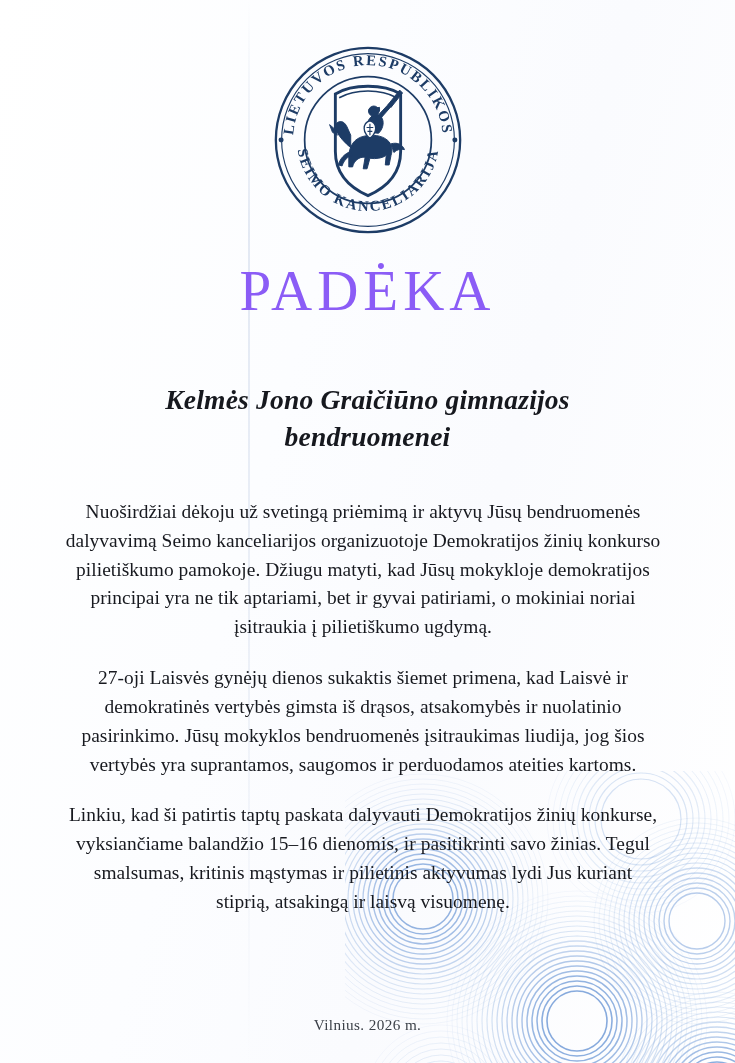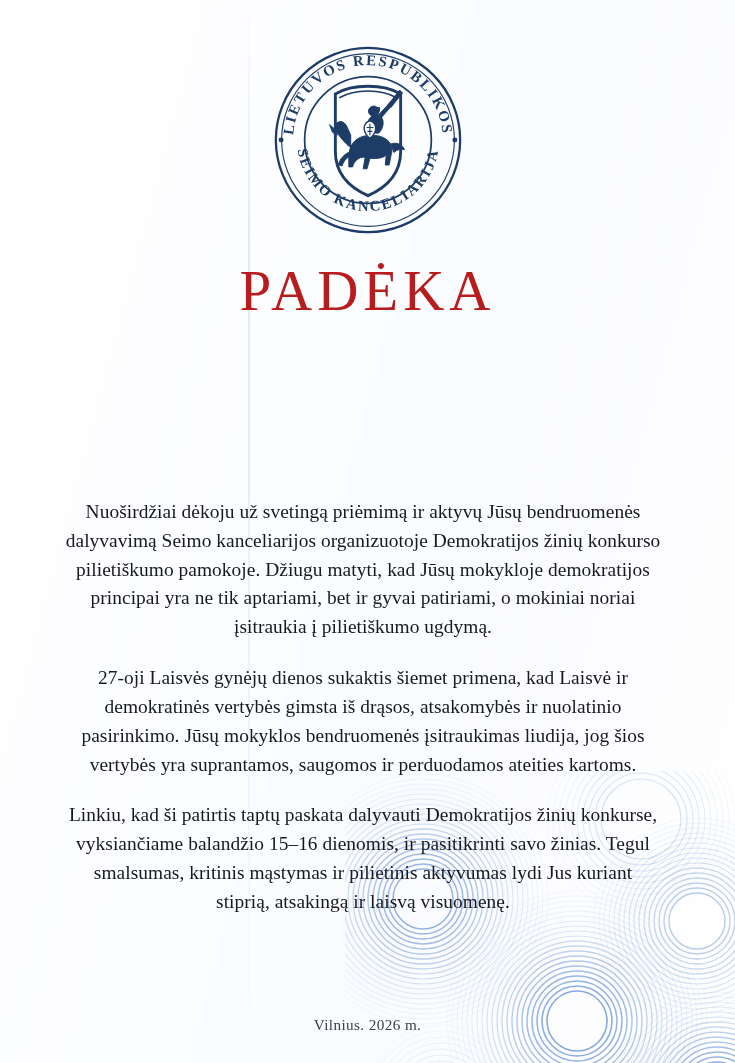--- a/index.html
+++ b/index.html
@@ -67,21 +67,21 @@
   
   .title {
     position: absolute;
     top: 262px;
     left: 0;
     right: 0;
     text-align: center;
     font-size: 57px;
     letter-spacing: 5px;
     font-weight: 400;
-    color: #b91c1c;
+    color: #8b5cf6;
     font-family: "Liberation Serif", "DejaVu Serif", serif;
     line-height: 1;
   }
 
   
   .recipient {
     position: absolute;
     top: 382px;
     left: 92px;
     right: 92px;
@@ -347,20 +347,21 @@
 
         <path d="M 96 88 C 96 84, 98 81, 102 80 C 106 81, 108 84, 108 88
                  C 108 93, 104 97, 102 98 C 100 97, 96 93, 96 88 Z" fill="#ffffff" stroke="#1d3c66" stroke-width="1.4"></path>
         <path d="M 102 83 L 102 95 M 98.5 87 L 105.5 87 M 99.5 91 L 104.5 91" stroke="#1d3c66" stroke-width="1.2" fill="none"></path>
       </g>
     </svg>
   </div>
 
   <div class="title">PADĖKA</div>
 
+  <div class="recipient">Kelmės Jono Graičiūno gimnazijos bendruomenei</div>
 
   <div class="body-copy">
     <p class="para-1">Nuoširdžiai dėkoju už svetingą priėmimą ir aktyvų Jūsų bendruomenės dalyvavimą Seimo kanceliarijos organizuotoje Demokratijos žinių konkurso pilietiškumo pamokoje. Džiugu matyti, kad Jūsų mokykloje demokratijos principai yra ne tik aptariami, bet ir gyvai patiriami, o mokiniai noriai įsitraukia į pilietiškumo ugdymą.</p>
     <p class="para-2">27-oji Laisvės gynėjų dienos sukaktis šiemet primena, kad Laisvė ir demokratinės vertybės gimsta iš drąsos, atsakomybės ir nuolatinio pasirinkimo. Jūsų mokyklos bendruomenės įsitraukimas liudija, jog šios vertybės yra suprantamos, saugomos ir perduodamos ateities kartoms.</p>
     <p class="para-3">Linkiu, kad ši patirtis taptų paskata dalyvauti Demokratijos žinių konkurse, vyksiančiame balandžio 15–16 dienomis, ir pasitikrinti savo žinias. Tegul smalsumas, kritinis mąstymas ir pilietinis aktyvumas lydi Jus kuriant stiprią, atsakingą ir laisvą visuomenę.</p>
   </div>
 
 
   <div class="footer">Vilnius. 2026 m.</div>
 

